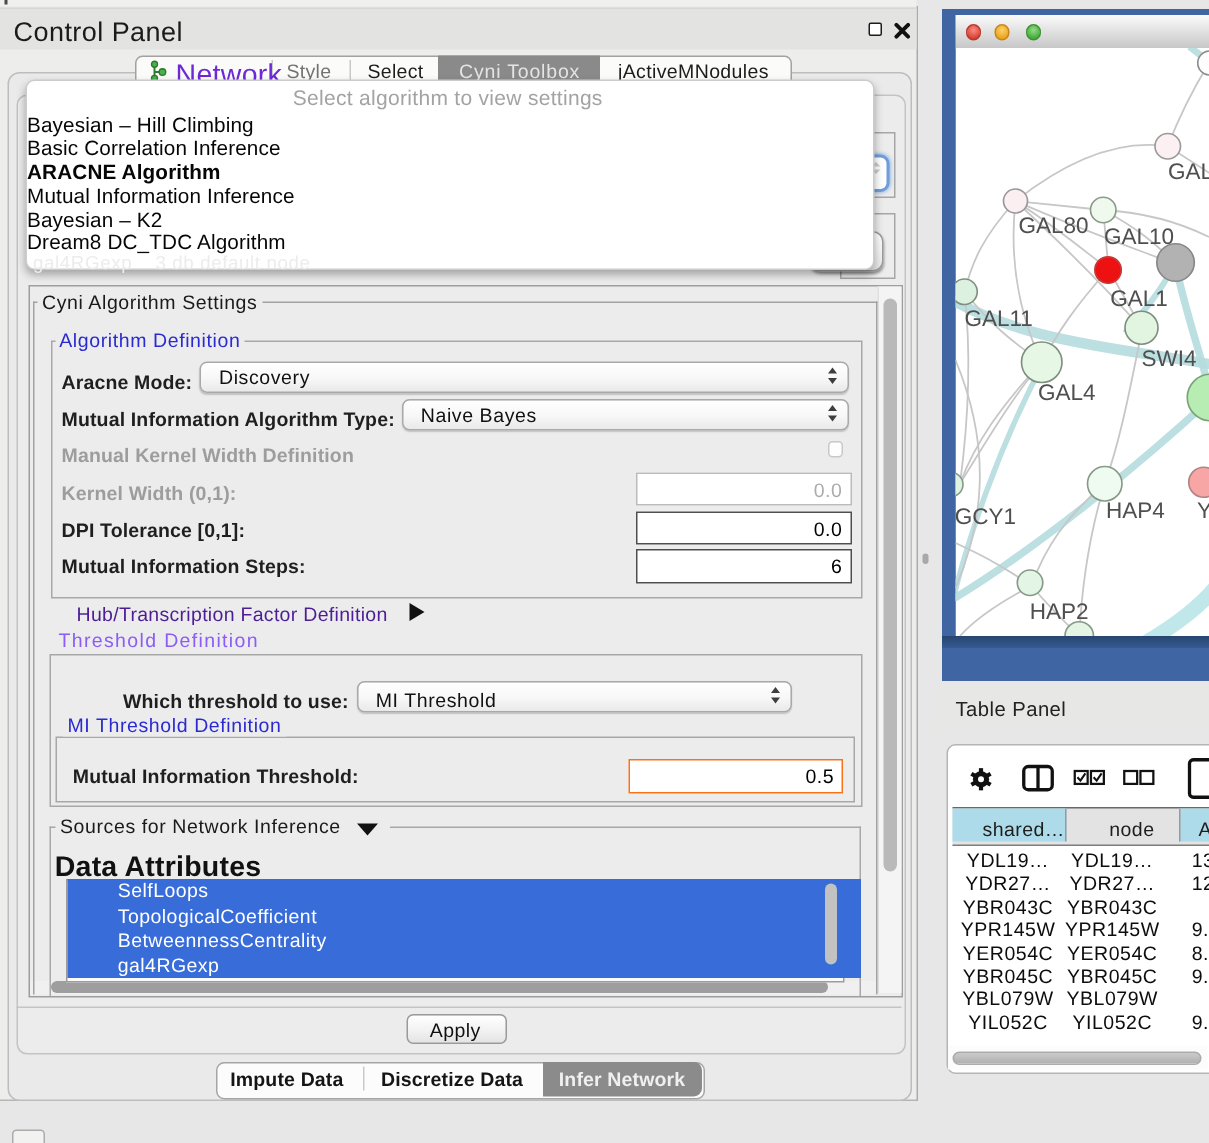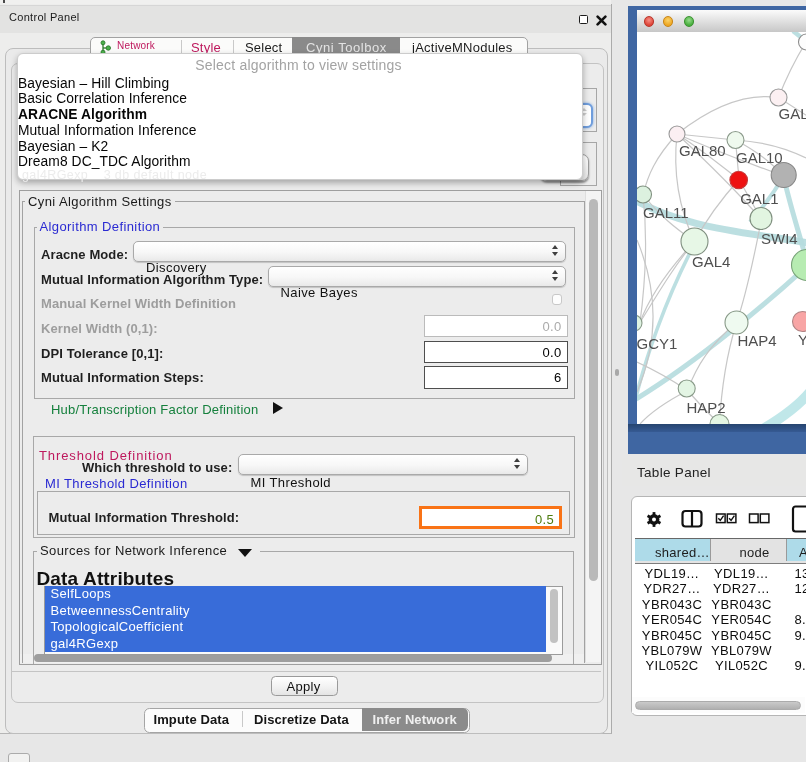--- a/index.html
+++ b/index.html
@@ -5,37 +5,37 @@
   body{width:806px;height:762px;overflow:hidden;background:#e7e7e7;
        font-family:"Liberation Sans",sans-serif;-webkit-font-smoothing:antialiased;}
   .abs{position:absolute;}
   #root{position:relative;width:806px;height:762px;overflow:hidden;}
   .glabel{position:absolute;background:#ececec;padding:0 3px;font-size:13px;letter-spacing:.4px;line-height:14px;}
   .blab{font-weight:bold;font-size:13px;color:#1f1f1f;letter-spacing:.1px;}
   .graylab{font-weight:bold;font-size:13px;color:#9d9d9d;letter-spacing:.1px;}
   .combo{position:absolute;border:1px solid #a9a9a9;border-radius:5px;
          background:linear-gradient(#ffffff,#f7f7f7 55%,#e9e9e9);
          box-shadow:0 1px 1px rgba(0,0,0,0.18);}
-  .combo .ct{position:absolute;left:12px;top:2px;font-size:13px;letter-spacing:.4px;color:#111;margin-top:16px;}
+  .combo .ct{position:absolute;left:12px;top:2px;font-size:13px;letter-spacing:.4px;color:#111;}
   .spin{position:absolute;right:7px;display:block;}
   .spin .u{display:block;width:0;height:0;border-left:3.2px solid transparent;border-right:3.2px solid transparent;border-bottom:4.2px solid #3e3e3e;margin-bottom:2.6px;}
   .spin .d{display:block;width:0;height:0;border-left:3.2px solid transparent;border-right:3.2px solid transparent;border-top:4.2px solid #3e3e3e;}
   .tfield{position:absolute;background:#fff;font-size:13px;letter-spacing:.3px;text-align:right;box-sizing:border-box;padding-right:5px;}
   .item{height:16.45px;line-height:16.45px;color:#fff;font-size:13px;letter-spacing:.3px;padding-left:6px;}
 </style></head>
 <body>
 <div id="root">
 
 <div class="abs" style="left:0;top:0;width:611px;height:5px;background:#f0f0ef;"></div>
 <div class="abs" style="left:2.5px;top:0;width:2px;height:2.5px;background:#4a4a4a;"></div>
 
 <div class="abs" style="left:0;top:4px;width:611px;height:729px;background:#ededec;border-right:1px solid #ababab;border-bottom:1px solid #b5b5b5;"></div>
 
 <div class="abs" style="left:0;top:4.5px;width:611px;height:27px;background:#e3e3e2;border-top:1px solid #d6d6d6;"></div>
-<div class="abs" style="left:9px;top:11px;font-size:11px;letter-spacing:.3px;color:#1b1b1b;">Control Panel</div>
+<div class="abs" style="left:9px;top:11px;font-size:18px;letter-spacing:.3px;color:#1b1b1b;">Control Panel</div>
 <div class="abs" style="left:579px;top:14.5px;width:7px;height:7px;border:1.6px solid #1c1c1c;border-radius:1.5px;background:#fff;"></div>
 <svg class="abs" style="left:596px;top:14.5px;" width="11" height="11" viewBox="0 0 11 11">
 <path d="M1.6,1.6 L9.4,9.4 M9.4,1.6 L1.6,9.4" stroke="#111" stroke-width="2.6" stroke-linecap="round"></path>
     </svg>
 
 <div class="abs" style="left:5px;top:48px;width:600.5px;height:684px;background:#eaeaea;border:1px solid #bdbdbd;border-radius:8px;"></div>
 
 <div class="abs" style="left:10.5px;top:62.5px;width:591px;height:638px;background:#ececec;border:1px solid #c3c3c3;border-radius:7px;"></div>
 
 <div class="abs" style="left:560px;top:88px;width:34.5px;height:42px;border:1px solid #a6a6a6;background:#ececec;"></div>
@@ -45,22 +45,22 @@
         <span style="display:block;width:0;height:0;border-left:3px solid transparent;border-right:3px solid transparent;border-top:3.5px solid #cdcdcd;"></span>
       </span>
     </div>
 <div class="abs" style="left:560px;top:142px;width:34.5px;height:42px;border:1px solid #a6a6a6;background:#ececec;"></div>
 <div class="abs" style="left:540px;top:153.5px;width:47px;height:25px;background:linear-gradient(#ffffff,#e9e9e9);border:1px solid #9b9b9b;border-radius:7px;box-shadow:0 1.5px 2px rgba(0,0,0,0.4);"></div>
 
 <div class="abs" style="left:89.5px;top:37px;width:436px;height:19.5px;background:#fbfbfa;border:1px solid #a2a2a2;border-radius:5px;"></div>
 <div class="abs" style="left:180.5px;top:40px;width:1px;height:14px;background:#c9c9c9;"></div>
 <div class="abs" style="left:233px;top:40px;width:1px;height:14px;background:#c9c9c9;"></div>
 <div class="abs" style="left:292px;top:37px;width:107.5px;height:19.5px;background:#8a8a8a;"></div>
-<div class="abs" style="left:117px;top:39.8px;font-size:10px;letter-spacing:.2px;color:#be185d;">Network</div>
-<div class="abs" style="left:191px;top:39.8px;font-size:13px;letter-spacing:.2px;color:#be185d;">Style</div>
+<div class="abs" style="left:117px;top:39.8px;font-size:19px;letter-spacing:.2px;color:#6d28d9;">Network</div>
+<div class="abs" style="left:191px;top:39.8px;font-size:13px;letter-spacing:.2px;color:#737373;">Style</div>
 <div class="abs" style="left:245px;top:39.8px;font-size:13px;letter-spacing:.2px;color:#1c1c1c;">Select</div>
 <div class="abs" style="left:306px;top:39.8px;font-size:13px;letter-spacing:.55px;color:#e4e4e4;">Cyni Toolbox</div>
 <div class="abs" style="left:412px;top:39.8px;font-size:13px;letter-spacing:.25px;color:#1c1c1c;">jActiveMNodules</div>
 
 <svg class="abs" style="left:98px;top:40px;" width="15" height="15" viewBox="0 0 15 15">
   <line x1="5" y1="3" x2="5" y2="12" stroke="#2c7a2c" stroke-width="1.3"></line>
   <line x1="5" y1="8" x2="10" y2="8" stroke="#2c7a2c" stroke-width="1.3"></line>
   <circle cx="5" cy="2.8" r="2" fill="#49b04a" stroke="#2c7a2c" stroke-width="0.9"></circle>
   <circle cx="10.3" cy="8" r="2.2" fill="#49b04a" stroke="#2c7a2c" stroke-width="0.9"></circle>
   <circle cx="5" cy="12.2" r="2" fill="#49b04a" stroke="#2c7a2c" stroke-width="0.9"></circle>
@@ -105,53 +105,53 @@
 
 <div class="abs graylab" style="left:41px;top:320.5px;">Kernel Width (0,1):</div>
 <div class="tfield" style="left:424px;top:314.5px;width:143.5px;height:22.5px;border:1px solid #bbbbbb;color:#ababab;line-height:21.5px;">0.0</div>
 
 <div class="abs blab" style="left:41px;top:345.5px;">DPI Tolerance [0,1]:</div>
 <div class="tfield" style="left:424px;top:340.5px;width:143.5px;height:22.5px;border:1px solid #4e4e4e;color:#000;line-height:22px;">0.0</div>
 
 <div class="abs blab" style="left:41px;top:370px;">Mutual Information Steps:</div>
 <div class="tfield" style="left:424px;top:366px;width:143.5px;height:23px;border:1px solid #4e4e4e;color:#000;line-height:22.5px;">6</div>
 
-<div class="abs" style="left:51px;top:401.5px;font-size:13px;letter-spacing:.2px;color:#15803d;">Hub/Transcription Factor Definition</div>
+<div class="abs" style="left:51px;top:401.5px;font-size:13px;letter-spacing:.2px;color:#4c1d95;">Hub/Transcription Factor Definition</div>
 <div class="abs" style="left:273px;top:401.5px;width:0;height:0;border-top:6.5px solid transparent;border-bottom:6.5px solid transparent;border-left:10.5px solid #111;"></div>
 
 <div class="abs" style="left:33px;top:435.5px;width:540px;height:100.5px;border:1px solid #a8a8a8;"></div>
-<div class="glabel" style="left:36px;top:449px;color:#be185d;letter-spacing:.9px;">Threshold Definition</div>
+<div class="glabel" style="left:36px;top:420px;color:#8b5cf6;letter-spacing:.9px;">Threshold Definition</div>
 
 <div class="abs blab" style="left:82px;top:459.5px;">Which threshold to use:</div>
 <div class="combo" style="left:237.5px;top:453.5px;width:288px;height:19.5px;">
       <span class="ct" style="top:4px;text-align:center;">MI Threshold</span>
   <span class="spin" style="top:3.5px;">
         <span class="u"></span>
         <span class="d"></span>
       </span>
     </div>
 
 <div class="abs" style="left:37px;top:491px;width:530.5px;height:41.5px;border:1px solid #a8a8a8;"></div>
 <div class="glabel" style="left:42px;top:477px;color:#2a2ad2;">MI Threshold Definition</div>
 
 <div class="abs blab" style="left:48.5px;top:510px;">Mutual Information Threshold:</div>
-<div class="tfield" style="left:418.5px;top:506px;width:143.5px;height:22.5px;border:3px solid #f97316;color:#4d7c0f;line-height:22px;">0.5</div>
+<div class="tfield" style="left:418.5px;top:506px;width:143.5px;height:22.5px;border:1px solid #f97316;color:#000000;line-height:22px;">0.5</div>
 
 <div class="abs" style="left:32.5px;top:550.5px;width:539.5px;height:112px;border:1px solid #a8a8a8;border-bottom:none;"></div>
 <div class="glabel" style="left:37px;top:544px;color:#1a1a1a;">Sources for Network Inference</div>
 <div class="abs" style="left:230px;top:546px;width:30px;height:10px;background:#ececec;"></div>
 <div class="abs" style="left:237.5px;top:549px;width:0;height:0;border-left:7px solid transparent;border-right:7px solid transparent;border-top:8.5px solid #111;"></div>
 
 <div class="abs" style="left:36.5px;top:568px;font-size:19px;font-weight:bold;letter-spacing:.15px;color:#111;">Data Attributes</div>
 
 <div class="abs" style="left:43.5px;top:585.5px;width:517px;height:67.5px;border:1px solid #9b9b9b;background:#fafafa;"></div>
-<div class="abs" style="left:44.5px;top:586.3px;width:501.5px;height:65.8px;background:#386cd9;">
+<div class="abs" style="left:44.5px;top:586.3px;width:501.5px;height:65.8px;background:#386cd9;padding-left:28px;">
   <div class="item">SelfLoops</div>
+  <div class="item">TopologicalCoefficient</div>
   <div class="item">BetweennessCentrality</div>
-  <div class="item">TopologicalCoefficient</div>
   <div class="item">gal4RGexp</div>
 </div>
 <div class="abs" style="left:549.5px;top:588.8px;width:8.5px;height:54.5px;border-radius:4.2px;background:#c2c2c2;"></div>
 
 <div class="abs" style="left:270.5px;top:676px;width:65px;height:17.5px;border:1px solid #9a9a9a;border-radius:4.5px;background:linear-gradient(#ffffff,#f2f2f2 55%,#e4e4e4);"></div>
 <div class="abs" style="left:286.5px;top:678.5px;font-size:13px;letter-spacing:.3px;color:#111;">Apply</div>
 
 <div class="abs" style="left:144px;top:707.5px;width:324px;height:23px;background:#fcfcfc;border:1px solid #a5a5a5;border-radius:5.5px;"></div>
 <div class="abs" style="left:241.8px;top:711px;width:1px;height:16px;background:#c9c9c9;"></div>
 <div class="abs" style="left:362px;top:707.5px;width:106px;height:23px;background:#8b8b8b;border-radius:0 5.5px 5.5px 0;"></div>
@@ -289,20 +289,21 @@
 <div class="abs" style="left:634.5px;top:539px;width:75px;height:21.5px;background:#aedbe9;border-right:1px solid #9a9a9a;"></div>
 <div class="abs" style="left:786px;top:539px;width:20px;height:21.5px;background:#aedbe9;border-left:1px solid #9a9a9a;"></div>
 <div class="abs" style="left:655px;top:544.5px;font-size:13px;letter-spacing:.3px;color:#1d1d1d;">shared…</div>
 <div class="abs" style="left:739.5px;top:544.5px;font-size:13px;letter-spacing:.3px;color:#1d1d1d;">node</div>
 <div class="abs" style="left:799px;top:544.5px;font-size:13px;color:#1d1d1d;">A</div>
 
 <div class="abs" style="left:634.5px;top:565.8px;width:171.5px;height:140px;overflow:hidden;white-space:nowrap;font-size:13px;letter-spacing:.35px;color:#0d0d0d;">
   <div style="height:15.45px;line-height:15.45px;"><span style="display:inline-block;width:75px;text-align:center;">YDL19…</span><span style="display:inline-block;width:64px;text-align:center;">YDL19…</span><span style="display:inline-block;padding-left:21px;">13</span></div>
   <div style="height:15.45px;line-height:15.45px;"><span style="display:inline-block;width:75px;text-align:center;">YDR27…</span><span style="display:inline-block;width:64px;text-align:center;">YDR27…</span><span style="display:inline-block;padding-left:21px;">12</span></div>
   <div style="height:15.45px;line-height:15.45px;"><span style="display:inline-block;width:75px;text-align:center;">YBR043C</span><span style="display:inline-block;width:64px;text-align:center;">YBR043C</span></div>
+  <div style="height:15.45px;line-height:15.45px;"><span style="display:inline-block;width:75px;text-align:center;">YPR145W</span><span style="display:inline-block;width:64px;text-align:center;">YPR145W</span><span style="display:inline-block;padding-left:21px;">9.</span></div>
   <div style="height:15.45px;line-height:15.45px;"><span style="display:inline-block;width:75px;text-align:center;">YER054C</span><span style="display:inline-block;width:64px;text-align:center;">YER054C</span><span style="display:inline-block;padding-left:21px;">8.</span></div>
   <div style="height:15.45px;line-height:15.45px;"><span style="display:inline-block;width:75px;text-align:center;">YBR045C</span><span style="display:inline-block;width:64px;text-align:center;">YBR045C</span><span style="display:inline-block;padding-left:21px;">9.</span></div>
   <div style="height:15.45px;line-height:15.45px;"><span style="display:inline-block;width:75px;text-align:center;">YBL079W</span><span style="display:inline-block;width:64px;text-align:center;">YBL079W</span></div>
   <div style="height:15.45px;line-height:15.45px;"><span style="display:inline-block;width:75px;text-align:center;">YIL052C</span><span style="display:inline-block;width:64px;text-align:center;">YIL052C</span><span style="display:inline-block;padding-left:21px;">9.</span></div>
 </div>
 
 <div class="abs" style="left:632px;top:697px;width:173px;height:16px;background:#fcfcfc;"></div>
 <div class="abs" style="left:635px;top:700.5px;width:166px;height:9.5px;border-radius:4.75px;background:linear-gradient(#cacaca,#b0b0b0);border:1px solid #ababab;box-sizing:border-box;"></div>
 
 <div class="abs" style="left:8px;top:752.5px;width:20px;height:14px;background:#f2f2f1;border:1px solid #ababab;border-radius:3px;"></div>

